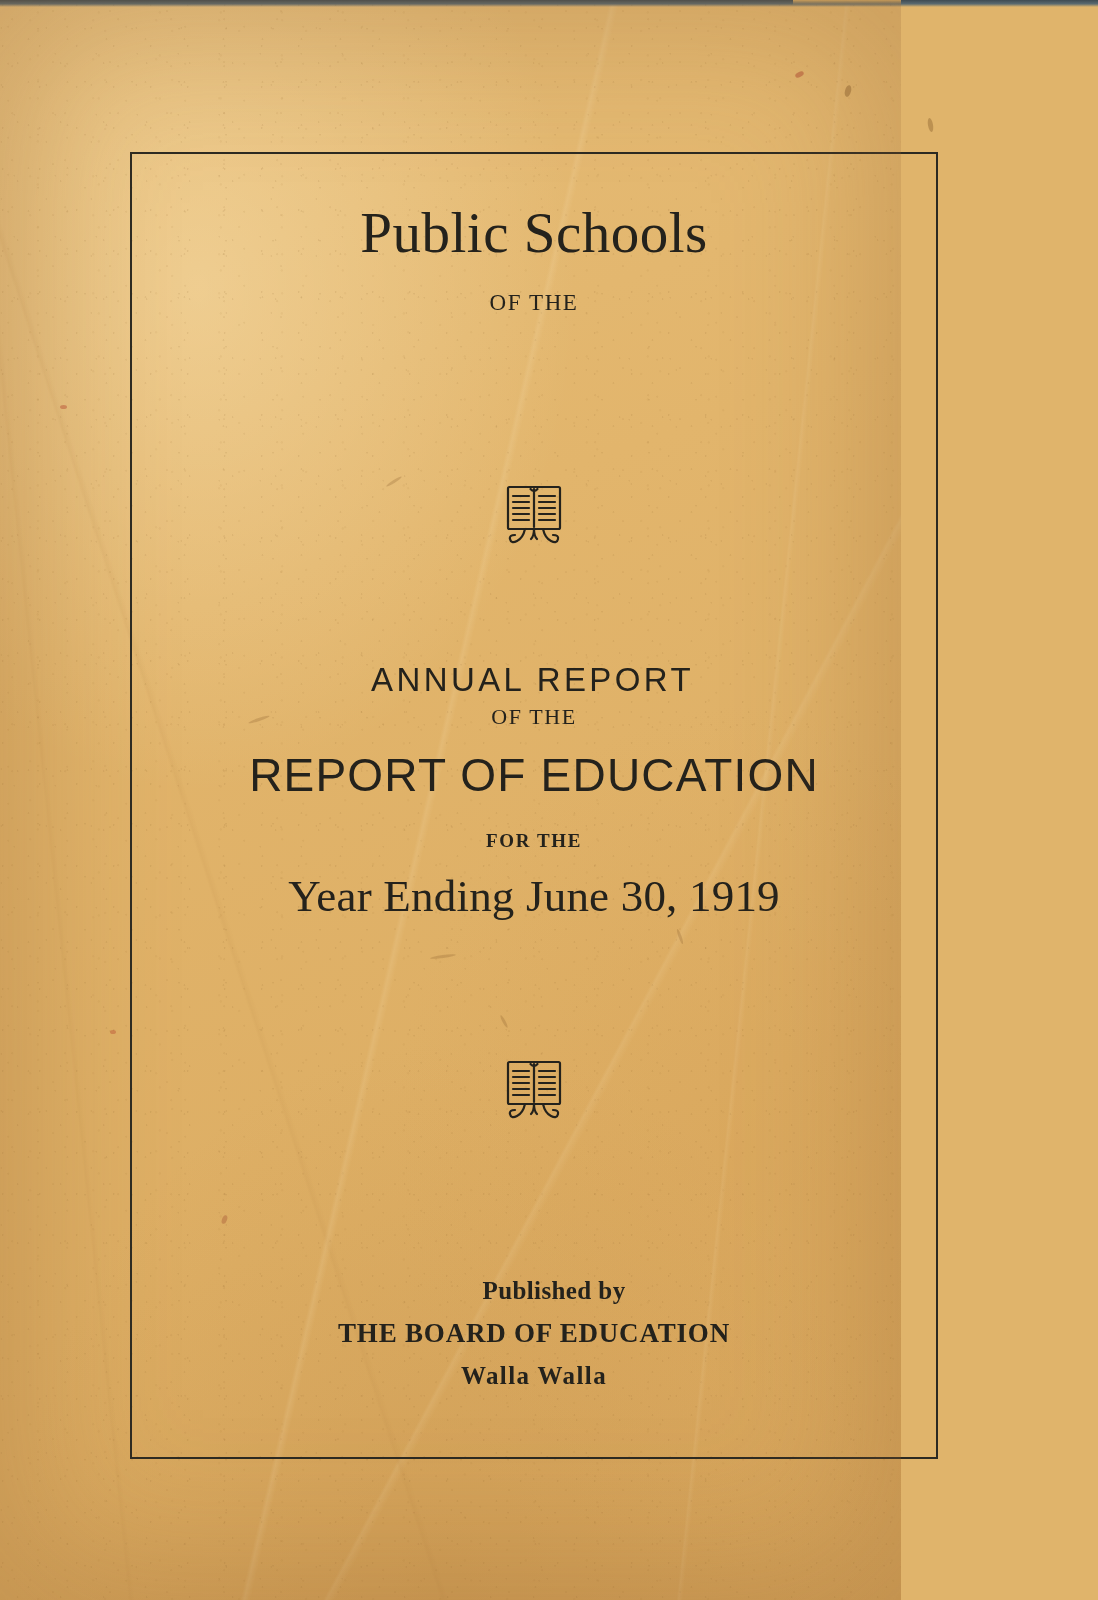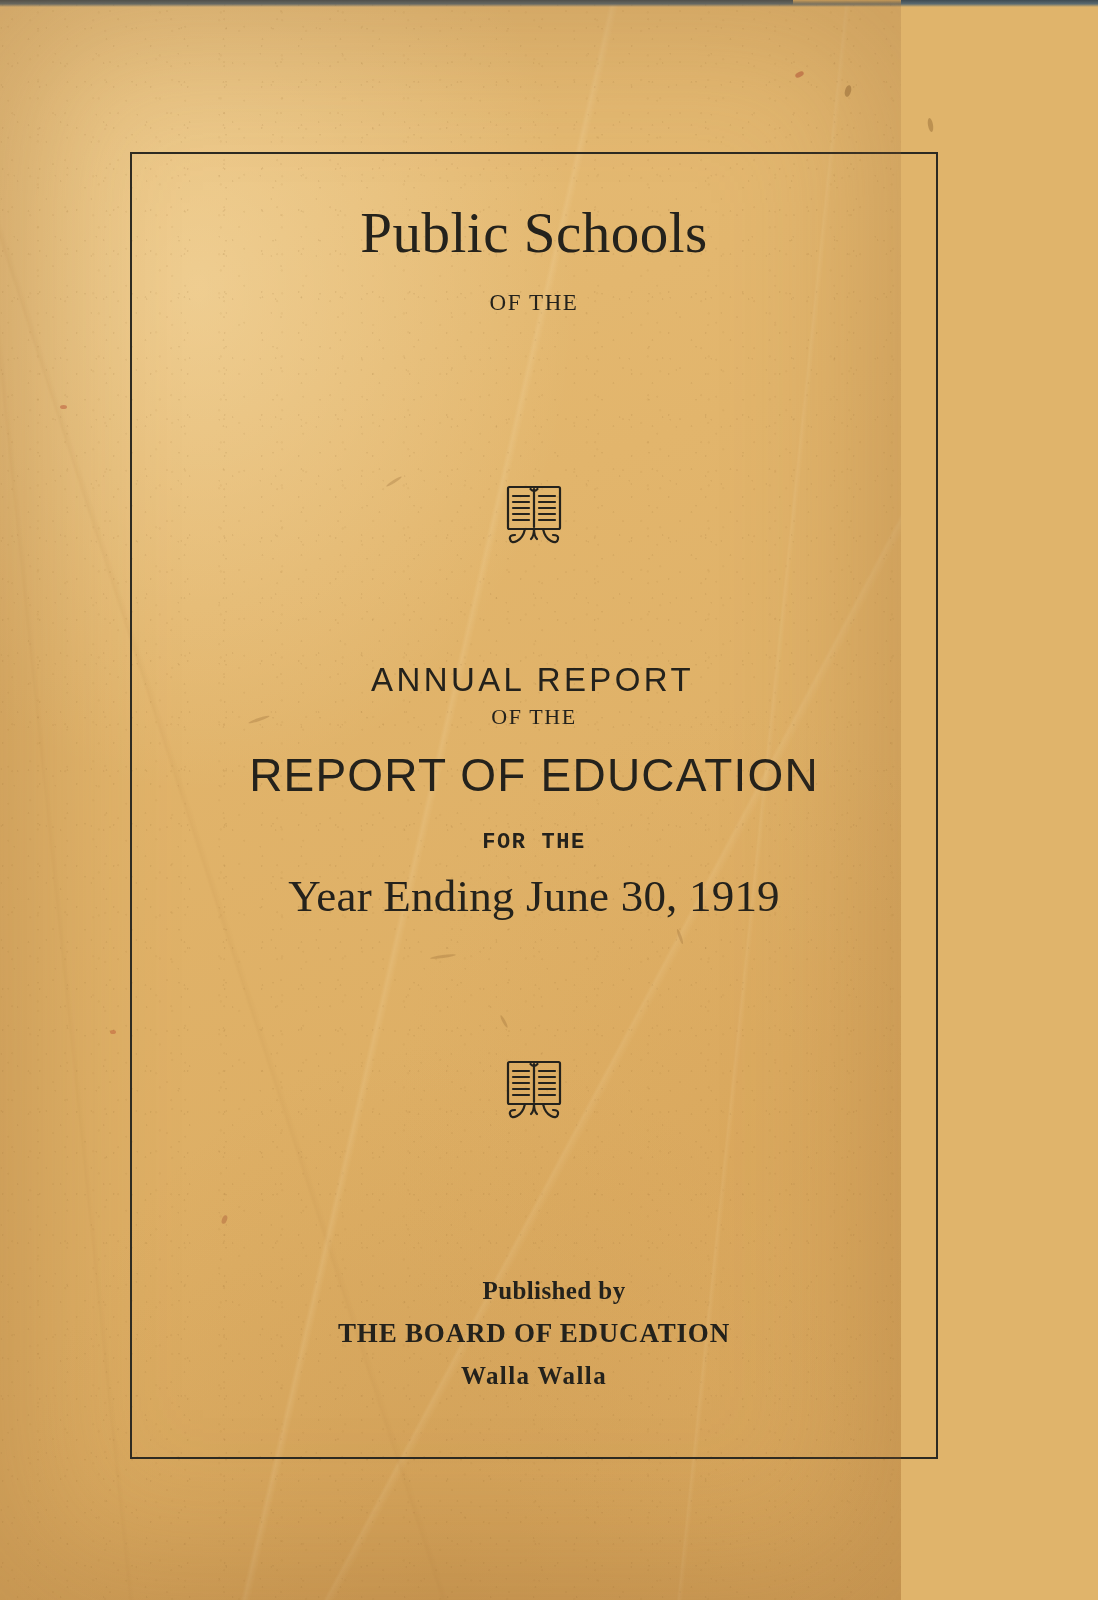--- a/index.html
+++ b/index.html
@@ -160,24 +160,24 @@
     left: 0; right: 0;
     top: 596px;
     font-size: 46px;
     letter-spacing: 1.2px;
     font-family: "Liberation Sans", sans-serif;
   }
   .t-forthe {
     position: absolute;
     left: 0; right: 0;
     top: 678px;
-    font-size: 22px;
+    font-size: 19px;
     letter-spacing: 1.6px;
     font-weight: 700;
-    font-family: Liberation Mono, monospace;
+    font-family: Liberation Serif, serif;
   }
   .t-year {
     position: absolute;
     left: 0; right: 0;
     top: 718px;
     font-size: 45px;
     letter-spacing: 0.2px;
   }
 
   .t-pub {

